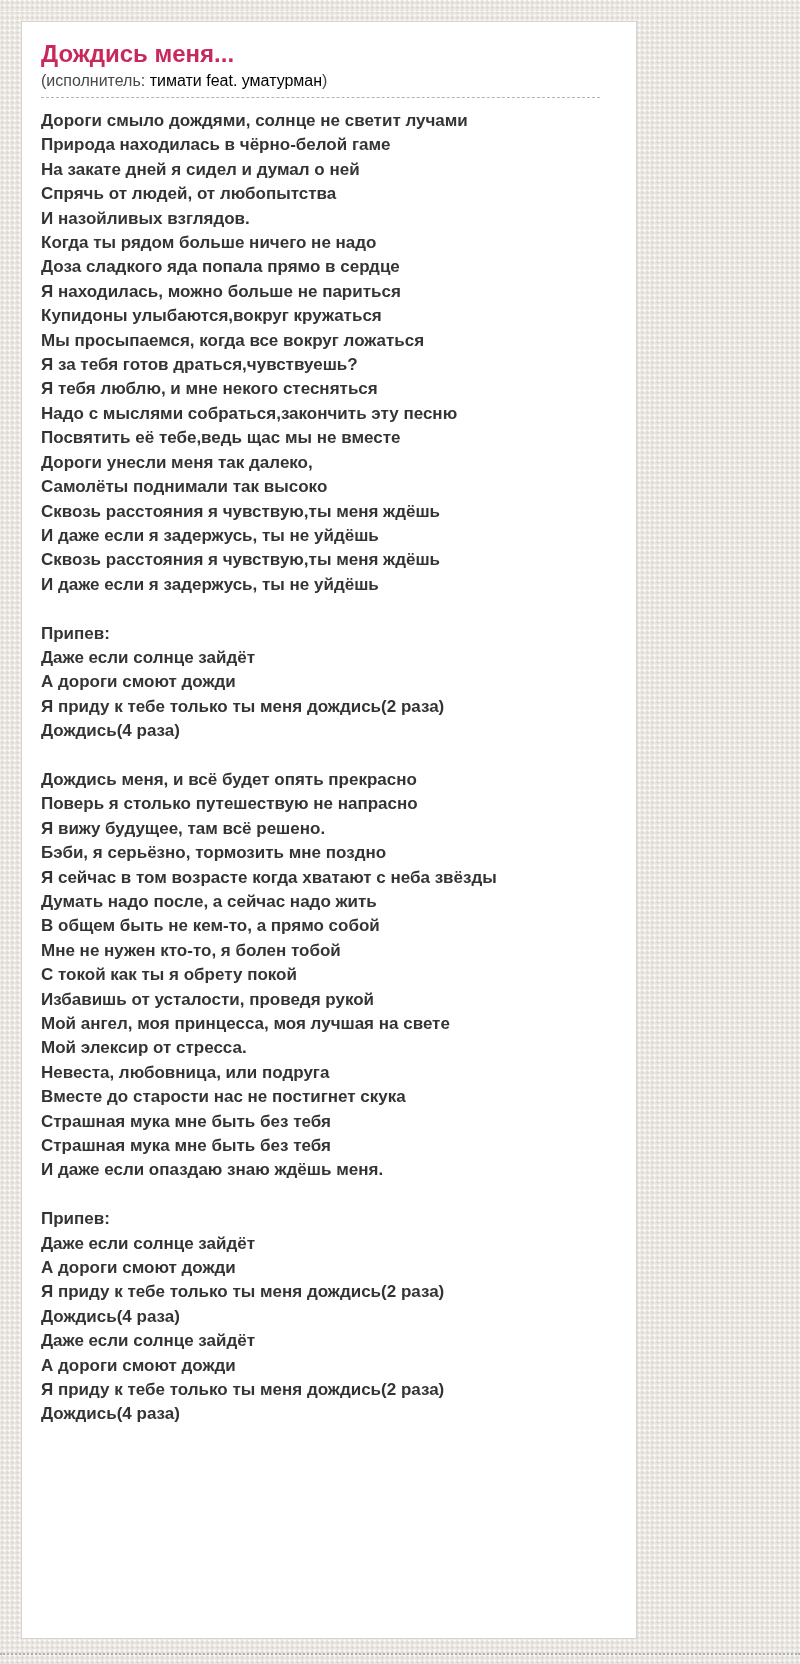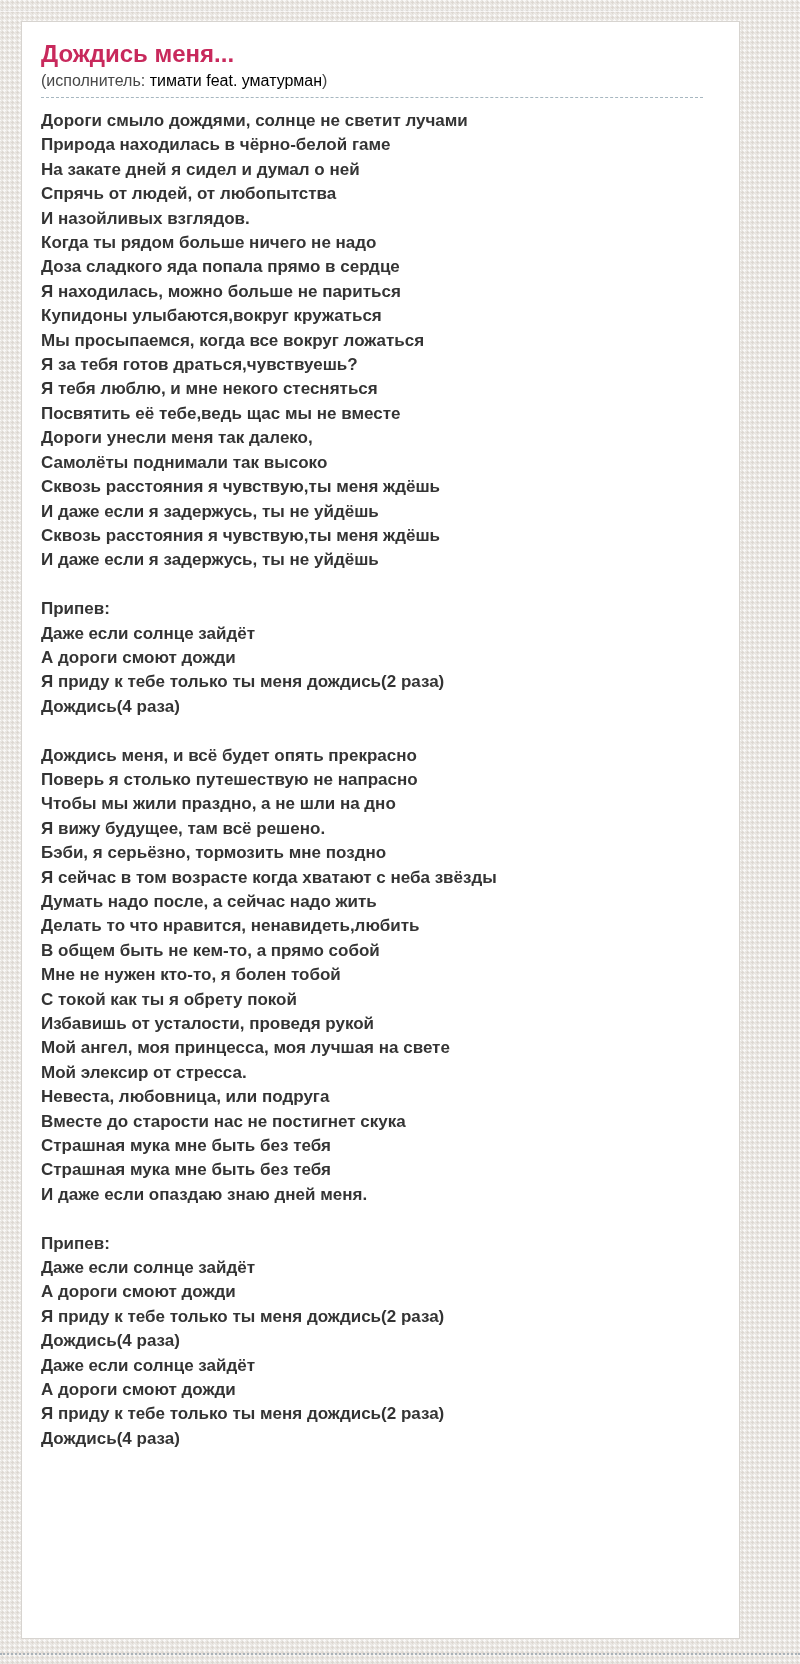--- a/index.html
+++ b/index.html
@@ -23,21 +23,21 @@
     position: absolute;
     top: 10px; left: 0; right: 0;
     height: 1px;
     background: rgba(0,0,0,0.05);
     box-shadow: 0 1px 0 rgba(255,255,255,0.6);
   }
   .lyrics-card {
     position: absolute;
     left: 21px;
     top: 21px;
-    width: 719px;
+    width: 616px;
     height: 1618px;
     background: #ffffff;
     border: 1px solid #d7d4d0;
     box-sizing: border-box;
     padding: 18px 36px 0 19px;
   }
   .song-title {
     margin: 0;
     font-size: 24px;
     line-height: 28px;
@@ -104,55 +104,54 @@
         <div class="lyric-line">На закате дней я сидел и думал о ней</div>
         <div class="lyric-line">Спрячь от людей, от любопытства</div>
         <div class="lyric-line">И назойливых взглядов.</div>
         <div class="lyric-line">Когда ты рядом больше ничего не надо</div>
         <div class="lyric-line">Доза сладкого яда попала прямо в сердце</div>
         <div class="lyric-line">Я находилась, можно больше не париться</div>
         <div class="lyric-line">Купидоны улыбаются,вокруг кружаться</div>
         <div class="lyric-line">Мы просыпаемся, когда все вокруг ложаться</div>
         <div class="lyric-line">Я за тебя готов драться,чувствуешь?</div>
         <div class="lyric-line">Я тебя люблю, и мне некого стесняться</div>
+        <div class="lyric-line">Надо с мыслями собраться,закончить эту песню</div>
         <div class="lyric-line">Посвятить её тебе,ведь щас мы не вместе</div>
         <div class="lyric-line">Дороги унесли меня так далеко,</div>
         <div class="lyric-line">Самолёты поднимали так высоко</div>
         <div class="lyric-line">Сквозь расстояния я чувствую,ты меня ждёшь</div>
         <div class="lyric-line">И даже если я задержусь, ты не уйдёшь</div>
         <div class="lyric-line">Сквозь расстояния я чувствую,ты меня ждёшь</div>
         <div class="lyric-line">И даже если я задержусь, ты не уйдёшь</div>
       </div>
       <div class="stanza">
         <div class="lyric-line">Припев:</div>
         <div class="lyric-line">Даже если солнце зайдёт</div>
         <div class="lyric-line">А дороги смоют дожди</div>
         <div class="lyric-line">Я приду к тебе только ты меня дождись(2 раза)</div>
         <div class="lyric-line">Дождись(4 раза)</div>
       </div>
       <div class="stanza">
         <div class="lyric-line">Дождись меня, и всё будет опять прекрасно</div>
         <div class="lyric-line">Поверь я столько путешествую не напрасно</div>
-        <div class="lyric-line">Чтобы мы жили праздно, а не шли на дно</div>
         <div class="lyric-line">Я вижу будущее, там всё решено.</div>
         <div class="lyric-line">Бэби, я серьёзно, тормозить мне поздно</div>
         <div class="lyric-line">Я сейчас в том возрасте когда хватают с неба звёзды</div>
         <div class="lyric-line">Думать надо после, а сейчас надо жить</div>
-        <div class="lyric-line">Делать то что нравится, ненавидеть,любить</div>
         <div class="lyric-line">В общем быть не кем-то, а прямо собой</div>
         <div class="lyric-line">Мне не нужен кто-то, я болен тобой</div>
         <div class="lyric-line">С токой как ты я обрету покой</div>
         <div class="lyric-line">Избавишь от усталости, проведя рукой</div>
         <div class="lyric-line">Мой ангел, моя принцесса, моя лучшая на свете</div>
         <div class="lyric-line">Мой элексир от стресса.</div>
         <div class="lyric-line">Невеста, любовница, или подруга</div>
         <div class="lyric-line">Вместе до старости нас не постигнет скука</div>
         <div class="lyric-line">Страшная мука мне быть без тебя</div>
         <div class="lyric-line">Страшная мука мне быть без тебя</div>
-        <div class="lyric-line">И даже если опаздаю знаю дней меня.</div>
+        <div class="lyric-line">И даже если опаздаю знаю ждёшь меня.</div>
       </div>
       <div class="stanza">
         <div class="lyric-line">Припев:</div>
         <div class="lyric-line">Даже если солнце зайдёт</div>
         <div class="lyric-line">А дороги смоют дожди</div>
         <div class="lyric-line">Я приду к тебе только ты меня дождись(2 раза)</div>
         <div class="lyric-line">Дождись(4 раза)</div>
         <div class="lyric-line">Даже если солнце зайдёт</div>
         <div class="lyric-line">А дороги смоют дожди</div>
         <div class="lyric-line">Я приду к тебе только ты меня дождись(2 раза)</div>

